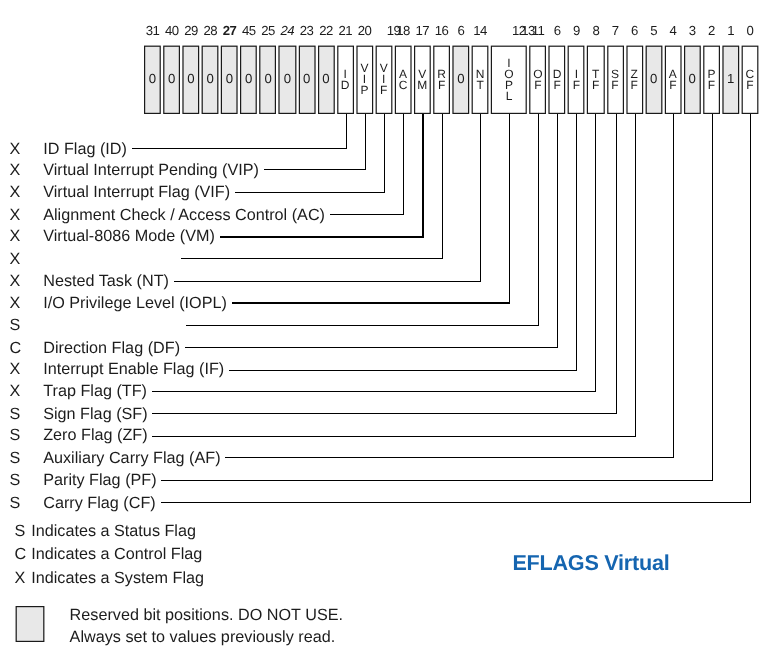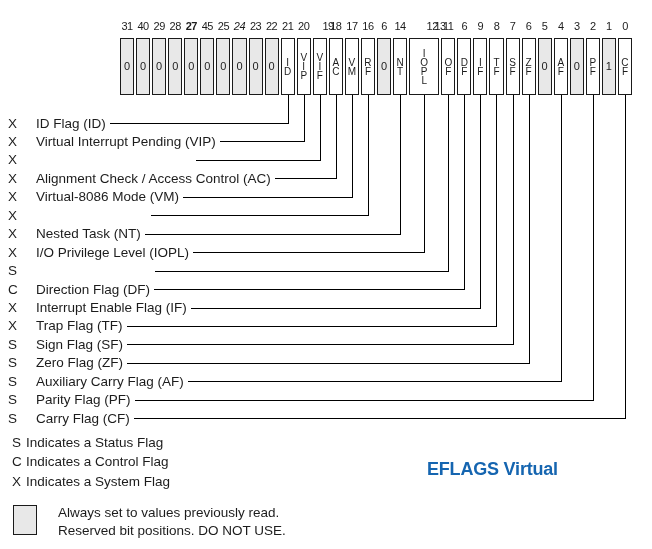--- a/index.html
+++ b/index.html
@@ -253,20 +253,21 @@
       <div class="flag-row" style="top: 114px;">
         <span class="pfx">X</span>
         <span>ID Flag (ID)</span>
       </div>
       <div class="flag-row" style="top: 132.45px;">
         <span class="pfx">X</span>
         <span>Virtual Interrupt Pending (VIP)</span>
       </div>
       <div class="flag-row" style="top: 150.9px;">
         <span class="pfx">X</span>
+        <span>Virtual Interrupt Flag (VIF)</span>
       </div>
       <div class="flag-row" style="top: 169.35px;">
         <span class="pfx">X</span>
         <span>Alignment Check / Access Control (AC)</span>
       </div>
       <div class="flag-row" style="top: 187.8px;">
         <span class="pfx">X</span>
         <span>Virtual-8086 Mode (VM)</span>
       </div>
       <div class="flag-row" style="top: 206.25px;">
@@ -325,17 +326,17 @@
         <span class="pfx">C</span>
         <span>Indicates a Control Flag</span>
       </div>
       <div class="legend-row" style="top: 472px;">
         <span class="pfx">X</span>
         <span>Indicates a System Flag</span>
       </div>
     </div>
   <div id="reserved-box" style="background: rgb(232, 232, 232);"></div>
   <div id="reserved-text">
+    <div>Reserved bit positions. DO NOT USE.</div>
     <div>Always set to values previously read.</div>
-    <div>Reserved bit positions. DO NOT USE.</div>
   </div>
   <div id="title" style="color: rgb(21, 101, 176);">EFLAGS Virtual</div>
 </div>
 
 </body></html>

